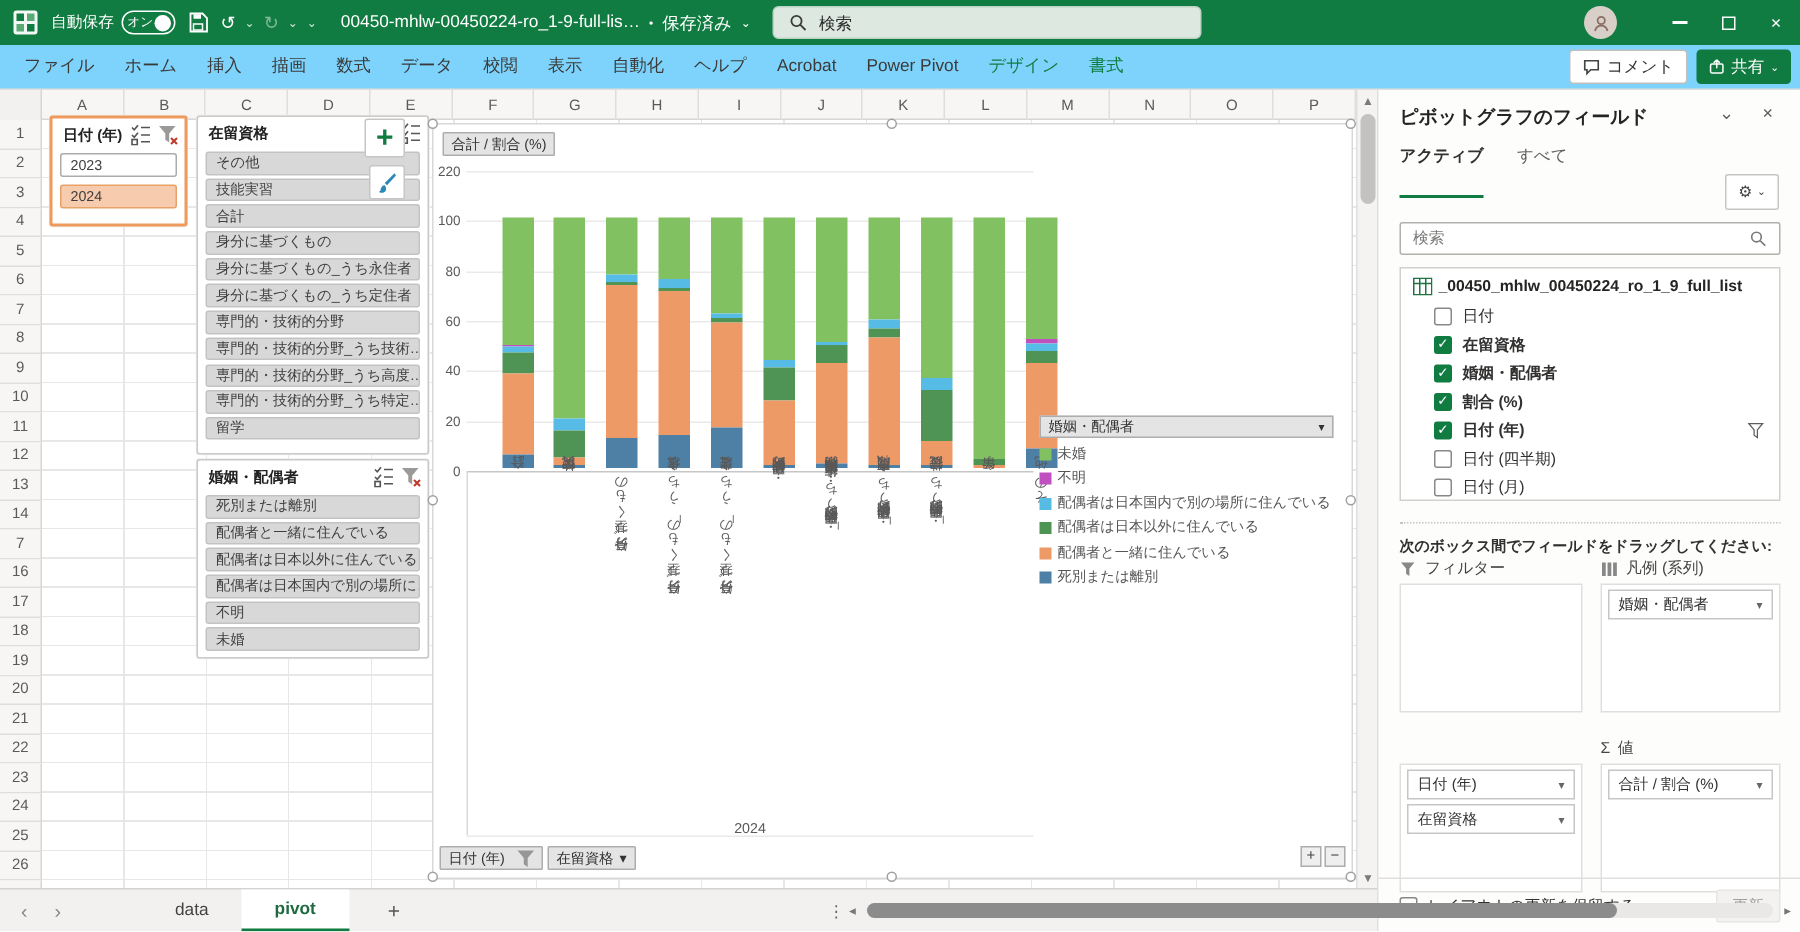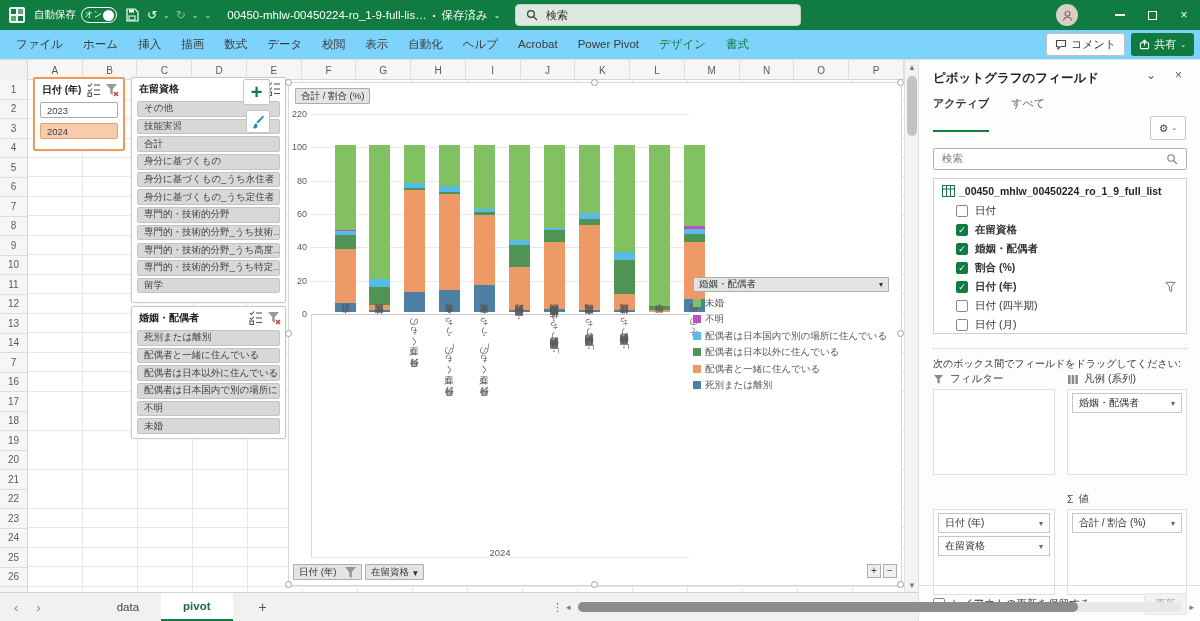--- a/index.html
+++ b/index.html
@@ -103,21 +103,21 @@
   .p-select { position:absolute; left:14px; top:64px; width:200px; color:#323130; font-size:10px; }
   .gearbtn { position:absolute; right:14px; top:56px; width:36px; height:24px; background:#fff; border:1px solid #C8C6C4; border-radius:2px; display:flex; align-items:center; justify-content:center; gap:3px; color:#444; }
   .p-search { position:absolute; left:14px; top:88px; width:254px; height:22px; background:#fff; border:1px solid #B3B0AD; border-radius:2px; display:flex; align-items:center; padding:0 8px; color:#7A7977; }
   .p-fields { position:absolute; left:14px; top:118px; width:254px; height:156px; background:#fff; border:1px solid #D2D0CE; padding:6px 8px; overflow:hidden; }
   .tbl-row { display:flex; align-items:center; gap:4px; font-weight:bold; font-size:10.5px; color:#252423; margin-bottom:4px; white-space:nowrap; }
   .f-row { display:flex; align-items:center; gap:7px; height:19px; padding-left:14px; color:#323130; }
   .f-row .flabel.bold { font-weight:bold; }
   .cb { width:12px; height:12px; border:1px solid #8A8886; border-radius:2px; background:#fff; flex:none; display:flex; align-items:center; justify-content:center; }
   .cb.on { background:#107C41; border-color:#107C41; color:#fff; font-size:9px; }
   .f-funnel { margin-left:auto; margin-right:2px; }
-  .p-drag { position:absolute; left:14px; top:288px; width:254px; border-top:1px dotted #C8C6C4; padding-top:8px; color:#323130; font-size:10px; }
+  .p-drag { position:absolute; left:14px; top:288px; width:254px; border-top:1px dotted #C8C6C4; padding-top:8px; color:#323130; font-size:10px;font-weight:bold; }
   .areahead { position:absolute; display:flex; align-items:center; gap:5px; color:#444; font-size:10.5px; }
   .areabox { position:absolute; background:#fff; border:1px solid #E1DFDD; }
   .pill { height:20px; margin:3px 4px 0 4px; background:#fff; border:1px solid #C8C6C4; display:flex; align-items:center; font-size:10px; color:#323130; padding:0 6px; }
   .pill .car { margin-left:auto; font-size:8px; color:#666; }
   .p-bottom { position:absolute; left:0; bottom:0; width:282px; height:36px; border-top:1px solid #E1DFDD; display:flex; align-items:center; padding:0 14px; gap:7px; }
   .upd { margin-left:auto; color:#A19F9D; background:#F3F2F1; border:1px solid #E8E6E4; padding:3px 10px; border-radius:2px; }
 
   
   .bottombar { position:absolute; left:0; top:592px; width:918px; height:29px; background:#F3F1F0; border-top:1px solid #D4D2D0; display:flex; align-items:center; }
   .sheetnav { color:#888; font-size:13px; padding:0 12px 0 14px; display:flex; gap:18px; }

